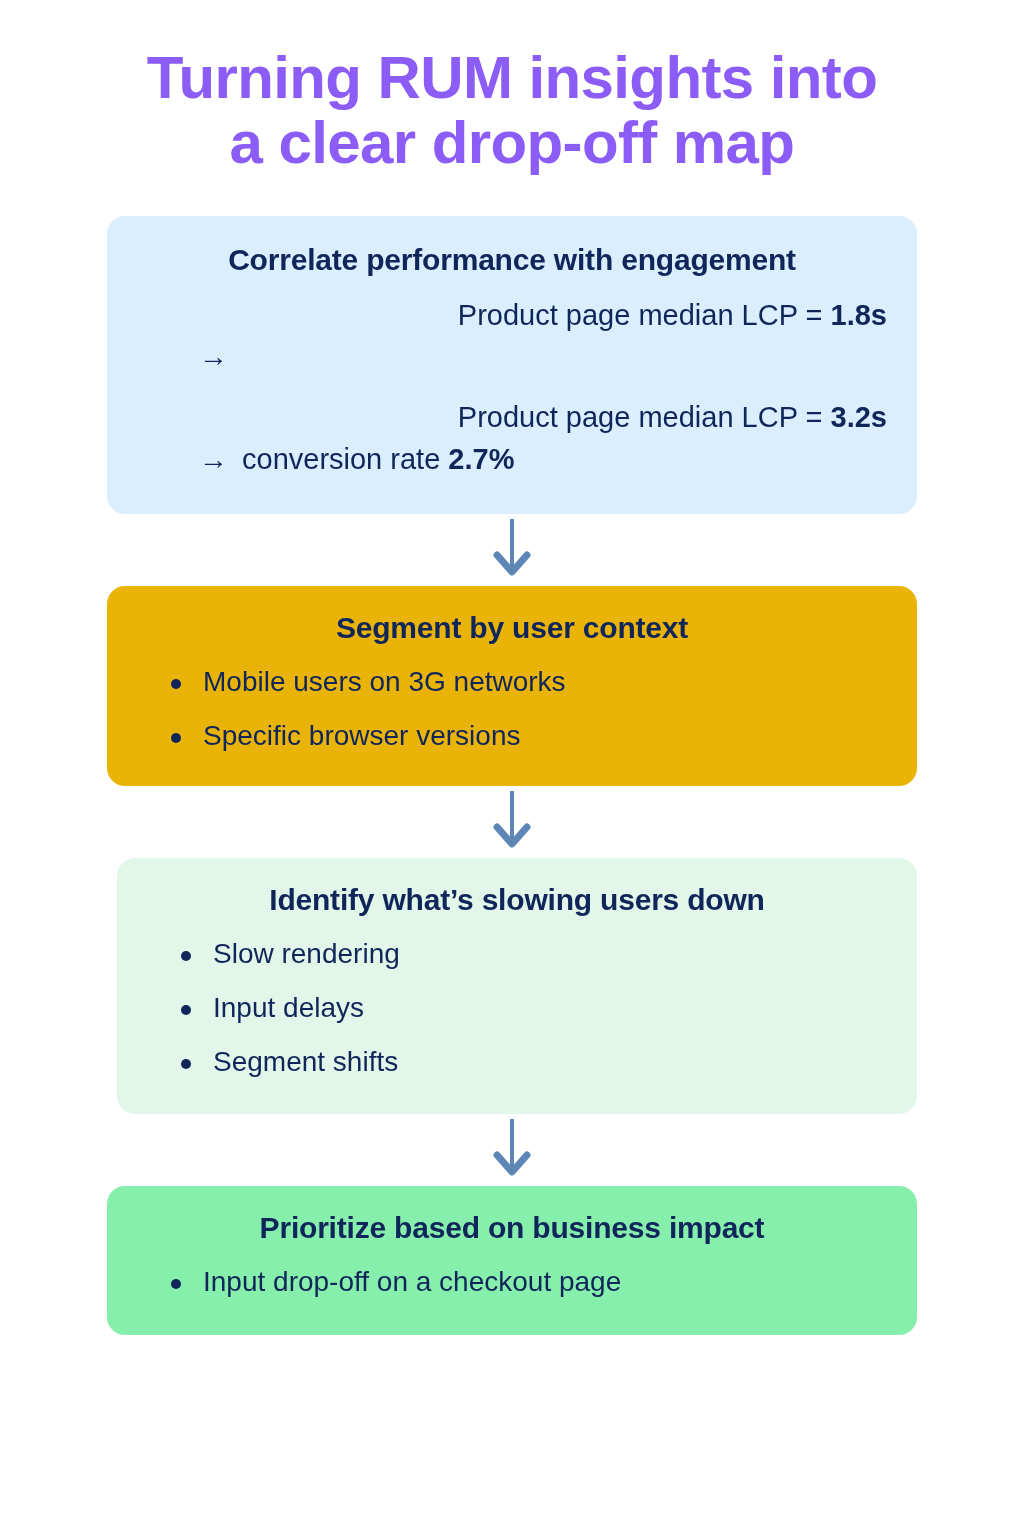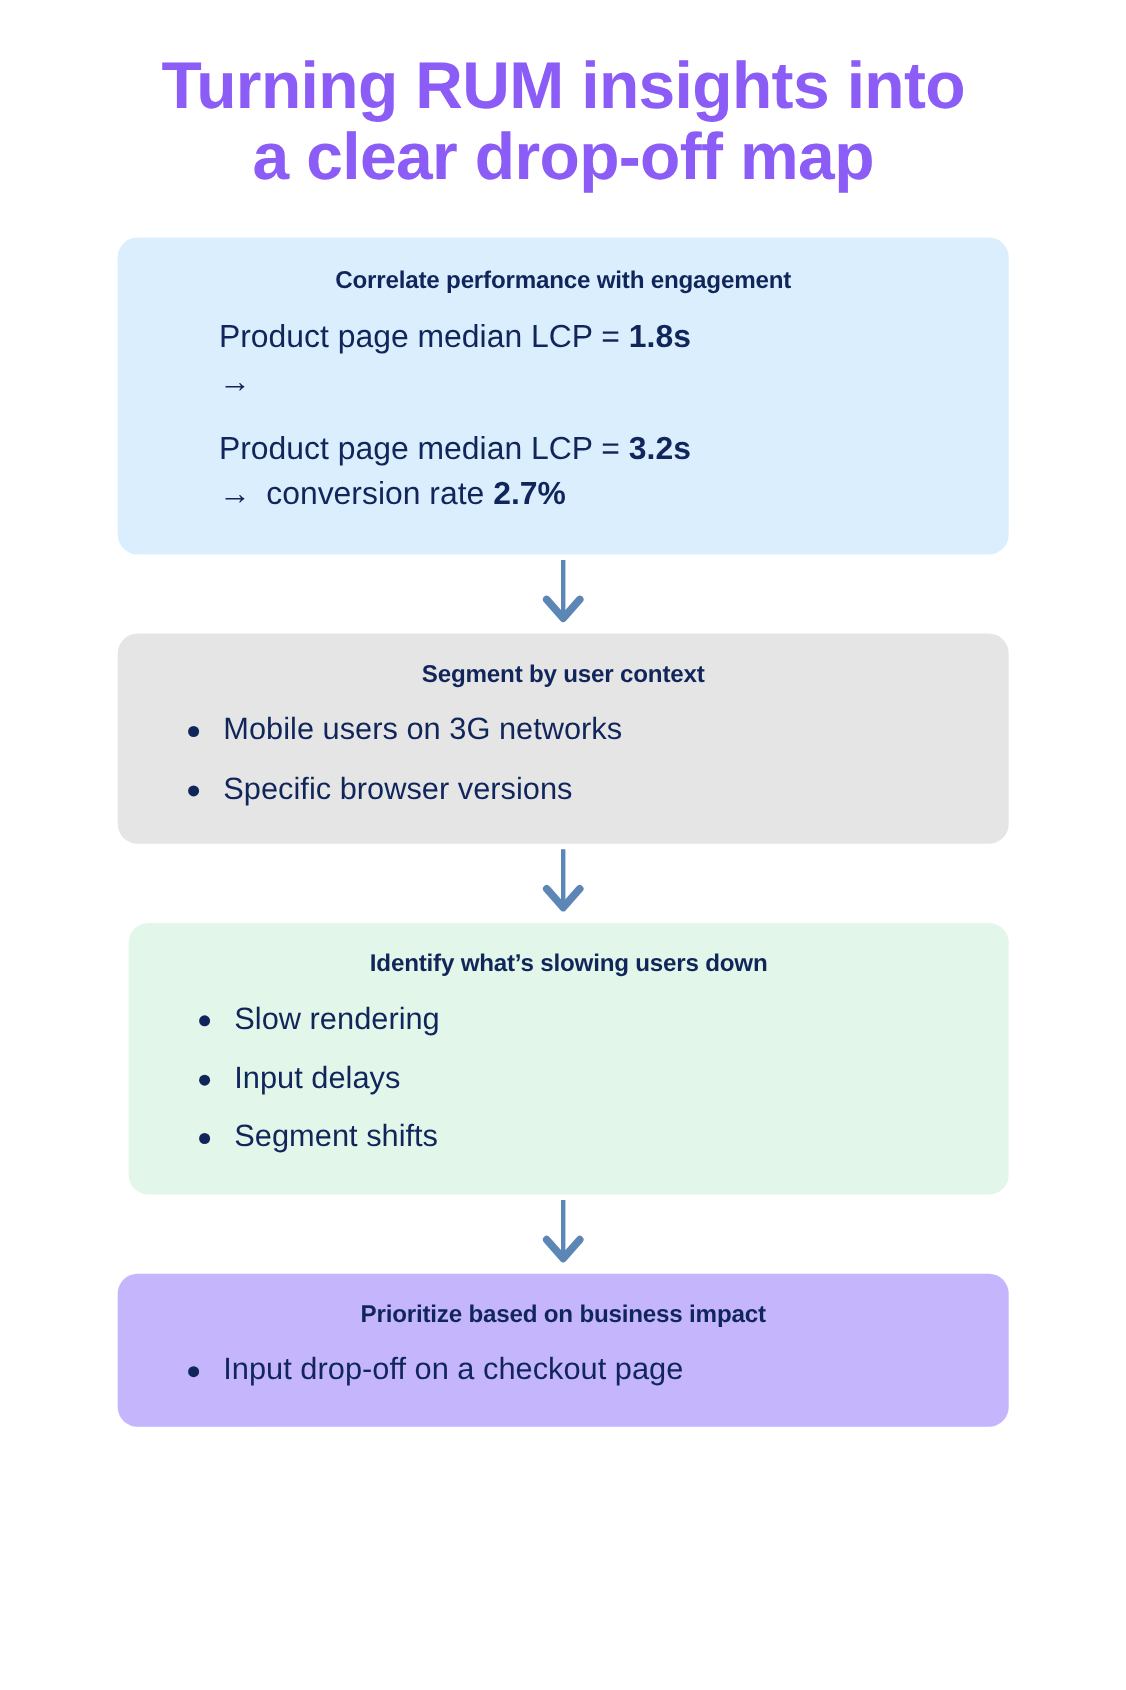--- a/index.html
+++ b/index.html
@@ -46,39 +46,40 @@
     flex-direction: column;
     align-items: stretch;
   }
 
   .card {
     border-radius: 18px;
     box-sizing: border-box;
     padding: 26px 30px 30px 30px;
   }
   .card-blue   { background: #daeefd; }
-  .card-cream  { background: #e5e5e5; }
+  .card-cream  { background: #eab308; }
   .card-mint   { background: #e2f6e9; }
-  .card-lilac  { background: #c4b5fd; }
+  .card-lilac  { background: #86efac; }
 
   .card-heading {
     margin: 0 0 18px 0;
     text-align: center;
-    font-size: 22px;
+    font-size: 30px;
     font-weight: 700;
     line-height: 1.18;
     color: #10265a;
     letter-spacing: -0.2px;
   }
 
   
   .stat-list {
     margin: 0;
     padding: 0 0 0 62px;
     list-style: none;
+    text-align: right;
   }
   .stat-item {
     margin-bottom: 20px;
   }
   .stat-item:last-child { margin-bottom: 0; }
   .stat-line {
     font-size: 29px;
     line-height: 1.42;
     font-weight: 400;
     color: #10265a;

